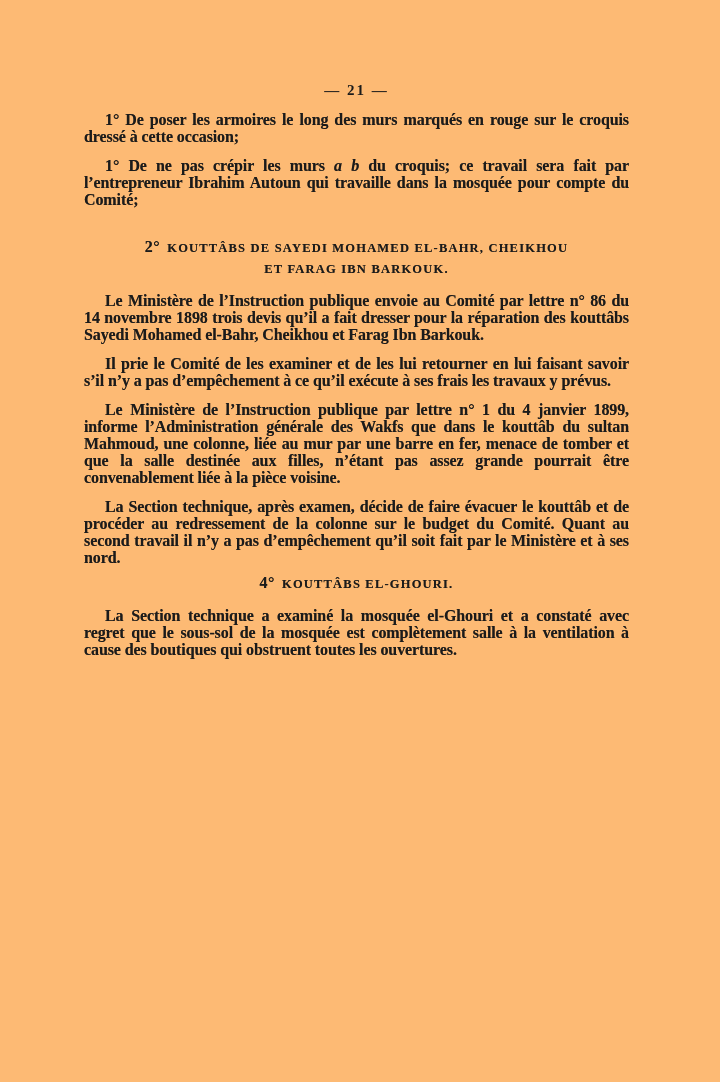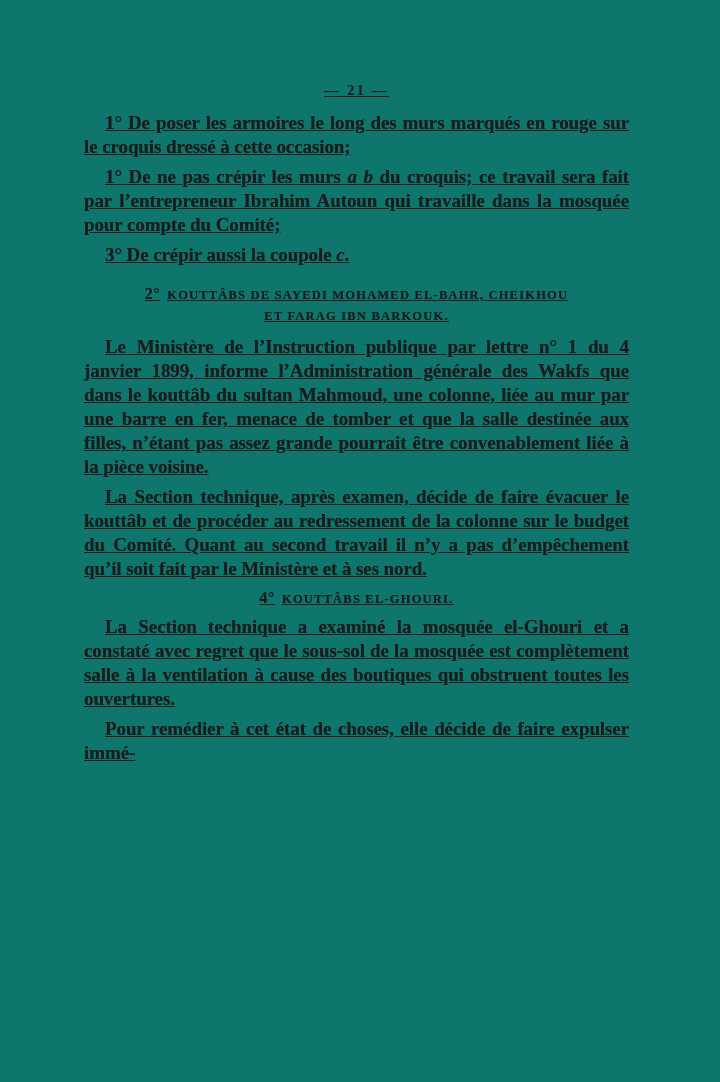--- a/index.html
+++ b/index.html
@@ -5,56 +5,55 @@
 <style>
   html, body {
     margin: 0;
     padding: 0;
     background: #ffffff;
   }
   .sheet {
     position: relative;
     width: 720px;
     height: 1082px;
-    background: #0f766e;
+    background: #fdba74;
     overflow: hidden;
     font-family: "Liberation Serif", "DejaVu Serif", serif;
     color: #1b1b1b;
     box-sizing: border-box;
     padding-top: 82px;
-    text-decoration: underline;
   }
   .pagenum {
     width: 545px;
     margin: 0 0 13px 84px;
     text-align: center;
     font-size: 15px;
     line-height: 16px;
     font-weight: bold;
     letter-spacing: 2px;
   }
   .text-block {
     width: 545px;
     margin-left: 84px;
   }
   p.para {
-    margin: 0 0 6px 0;
-    font-size: 19px;
-    line-height: 24px;
+    margin: 12px 0 6px 0;
+    font-size: 16px;
+    line-height: 17px;
     font-weight: bold;
     letter-spacing: -0.1px;
     text-align: justify;
     text-indent: 21px;
     text-shadow: 0 0 0.5px rgba(20,20,20,0.55);
   }
   p.para .it {
     font-style: italic;
   }
   h2.heading {
-    margin: 16px auto 8px auto;
+    margin: 28px auto 8px auto;
     max-width: 430px;
     text-align: center;
     font-size: 12.5px;
     line-height: 21px;
     font-weight: bold;
     letter-spacing: 1.2px;
     text-shadow: 0 0 0.5px rgba(20,20,20,0.55);
   }
   h2.heading.single {
     margin-top: 2px;
@@ -72,32 +71,32 @@
 <div class="sheet">
 
   <div class="pagenum">— 21 —</div>
 
   <div class="text-block">
 
     <p class="para">1° De poser les armoires le long des murs marqués en rouge sur le croquis dressé à cette occasion;</p>
 
     <p class="para"><span>1° De ne pas crépir les murs </span><span class="it">a b</span><span> du croquis; ce travail sera fait par l’entrepreneur Ibrahim Autoun qui travaille dans la mosquée pour compte du Comité;</span></p>
 
-    <p class="para"><span>3° De crépir aussi la coupole </span><span class="it">c</span><span>.</span></p>
 
     <h2 class="heading"><span class="hnum">2°</span><span>KOUTTÂBS DE SAYEDI MOHAMED EL-BAHR, CHEIKHOU ET FARAG IBN BARKOUK.</span></h2>
 
+    <p class="para">Le Ministère de l’Instruction publique envoie au Comité par lettre n° 86 du 14 novembre 1898 trois devis qu’il a fait dresser pour la réparation des kouttâbs Sayedi Mohamed el-Bahr, Cheikhou et Farag Ibn Barkouk.</p>
 
+    <p class="para">Il prie le Comité de les examiner et de les lui retourner en lui faisant savoir s’il n’y a pas d’empêchement à ce qu’il exécute à ses frais les travaux y prévus.</p>
 
 
 
     <p class="para">Le Ministère de l’Instruction publique par lettre n° 1 du 4 janvier 1899, informe l’Administration générale des Wakfs que dans le kouttâb du sultan Mahmoud, une colonne, liée au mur par une barre en fer, menace de tomber et que la salle destinée aux filles, n’étant pas assez grande pourrait être convenablement liée à la pièce voisine.</p>
 
     <p class="para">La Section technique, après examen, décide de faire évacuer le kouttâb et de procéder au redressement de la colonne sur le budget du Comité. Quant au second travail il n’y a pas d’empêchement qu’il soit fait par le Ministère et à ses nord.</p>
 
     <h2 class="heading single"><span class="hnum">4°</span><span>KOUTTÂBS EL-GHOURI.</span></h2>
 
     <p class="para">La Section technique a examiné la mosquée el-Ghouri et a constaté avec regret que le sous-sol de la mosquée est complètement salle à la ventilation à cause des boutiques qui obstruent toutes les ouvertures.</p>
 
-    <p class="para">Pour remédier à cet état de choses, elle décide de faire expulser immé-</p>
 
   </div>
 </div>
 
 </body></html>

